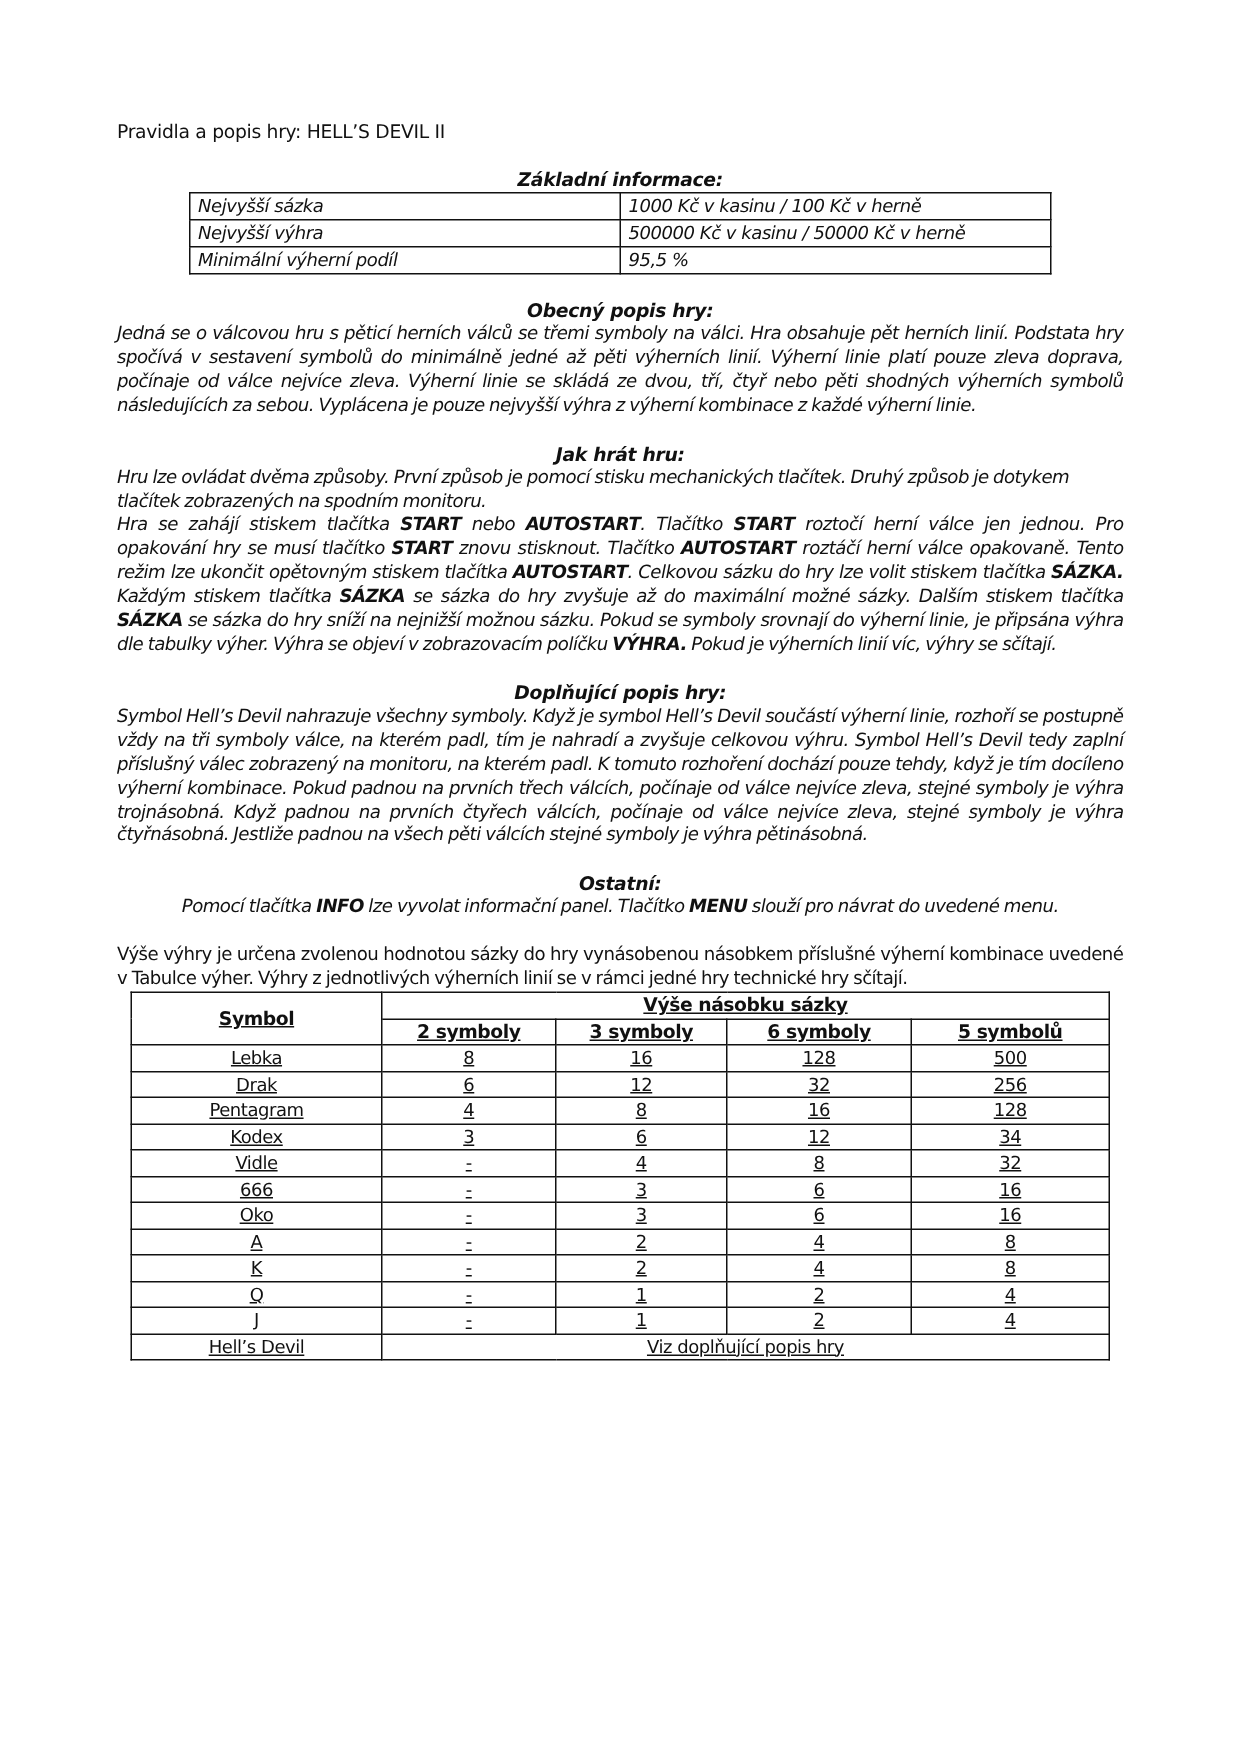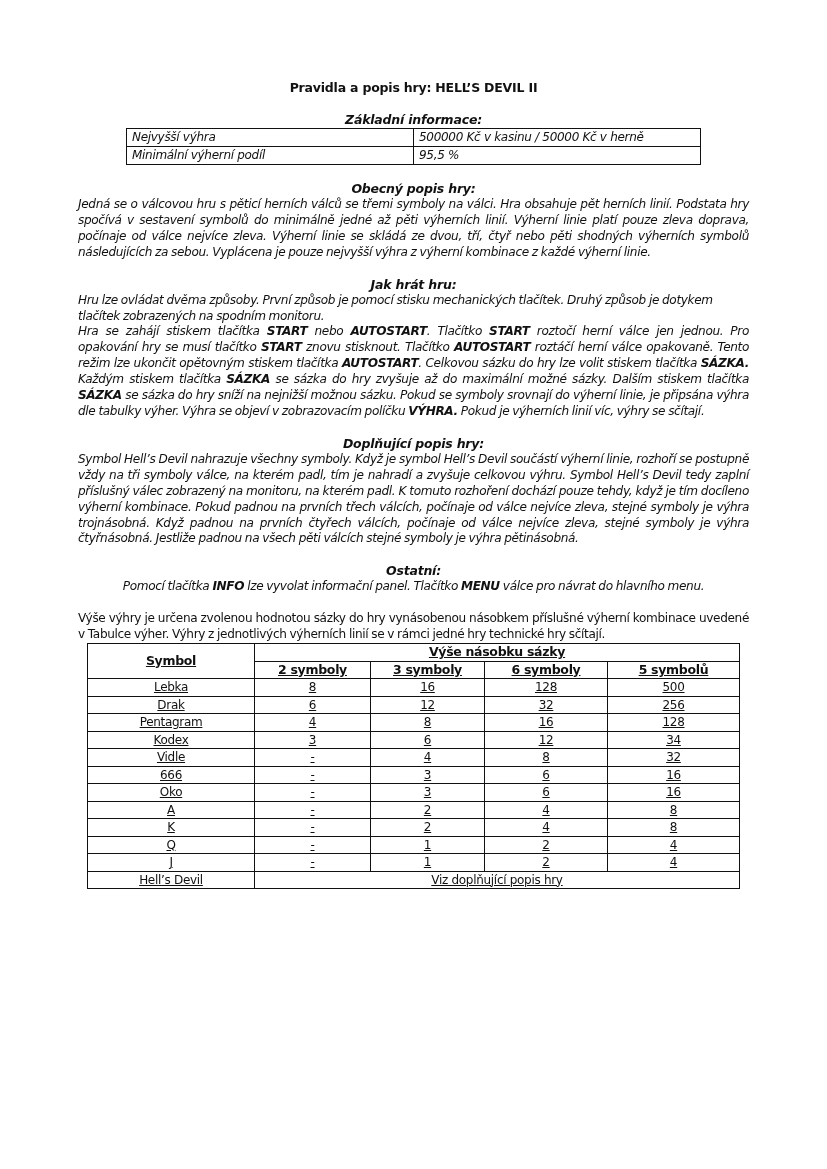--- a/index.html
+++ b/index.html
@@ -1,19 +1,19 @@
 <!DOCTYPE html>
 <html><head>
 <meta charset="utf-8">
 <style>
   html, body { margin: 0; padding: 0; background: #ffffff; }
   body { width: 827px; height: 1169px; position: relative; overflow: hidden;
          font-family: "DejaVu Sans", sans-serif; color: #111; }
   .page { position: absolute; left: 78px; top: 80px; width: 671px; }
-  .title { text-align: center; font-weight: bold; font-size: 12.5px; line-height: 16px;
+  .title { text-align: left; font-weight: normal; font-size: 12.5px; line-height: 16px;
            letter-spacing: -0.2px; margin: 0 0 16px 0; }
   h2 { text-align: center; font-weight: bold; font-size: 12.5px; line-height: 16px;
        margin: 0; letter-spacing: -0.2px; }
   p { margin: 0; font-size: 12.1px; line-height: 15.9px; letter-spacing: -0.35px;
       text-align: justify; word-spacing: -0.5px; }
   p.center { text-align: center; }
   b { font-weight: bold; }
   .section { margin-bottom: 16px; font-style: italic; }
 
   table { border-collapse: collapse; font-size: 12px; letter-spacing: -0.3px; }
@@ -32,20 +32,24 @@
 <body>
 
 <div class="page">
 
   <div class="title">Pravidla a popis hry: HELL’S DEVIL II</div>
 
   <div class="section">
     <h2>Základní informace:</h2>
     <table class="info-table">
       <tbody>
+          <tr>
+        <td class="k">Nejvyšší sázka</td>
+        <td>1000 Kč v kasinu / 100 Kč v herně</td>
+      </tr>
       <tr>
         <td class="k">Nejvyšší výhra</td>
         <td>500000 Kč v kasinu / 50000 Kč v herně</td>
       </tr>
       <tr>
         <td class="k">Minimální výherní podíl</td>
         <td>95,5 %</td>
       </tr>
     </tbody>
       </table>
@@ -65,21 +69,21 @@
   </div>
 
   <div class="section">
     <h2>Doplňující popis hry:</h2>
     <p>Symbol Hell’s Devil nahrazuje všechny symboly. Když je symbol Hell’s Devil součástí výherní linie, rozhoří se postupně vždy na tři symboly válce, na kterém padl, tím je nahradí a zvyšuje celkovou výhru. Symbol Hell’s Devil tedy zaplní příslušný válec zobrazený na monitoru, na kterém padl. K tomuto rozhoření dochází pouze tehdy, když je tím docíleno výherní kombinace. Pokud padnou na prvních třech válcích, počínaje od válce nejvíce zleva, stejné symboly je výhra trojnásobná. Když padnou na prvních čtyřech válcích, počínaje od válce nejvíce zleva, stejné symboly je výhra čtyřnásobná. Jestliže padnou na všech pěti válcích stejné symboly je výhra pětinásobná.</p>
   </div>
 
   <div class="section">
     <h2>Ostatní:</h2>
     <p class="center">
-      <span>Pomocí tlačítka </span><b>INFO</b><span> lze vyvolat informační panel. Tlačítko </span><b>MENU</b><span> válce pro návrat do hlavního menu.</span>
+      <span>Pomocí tlačítka </span><b>INFO</b><span> lze vyvolat informační panel. Tlačítko </span><b>MENU</b><span> slouží pro návrat do uvedené menu.</span>
     </p>
   </div>
 
   <div>
     <p>Výše výhry je určena zvolenou hodnotou sázky do hry vynásobenou násobkem příslušné výherní kombinace uvedené v Tabulce výher. Výhry z jednotlivých výherních linií se v rámci jedné hry technické hry sčítají.</p>
     <table class="pay-table">
       <colgroup>
           <col class="c0">
           <col class="c1">
           <col class="c2">

